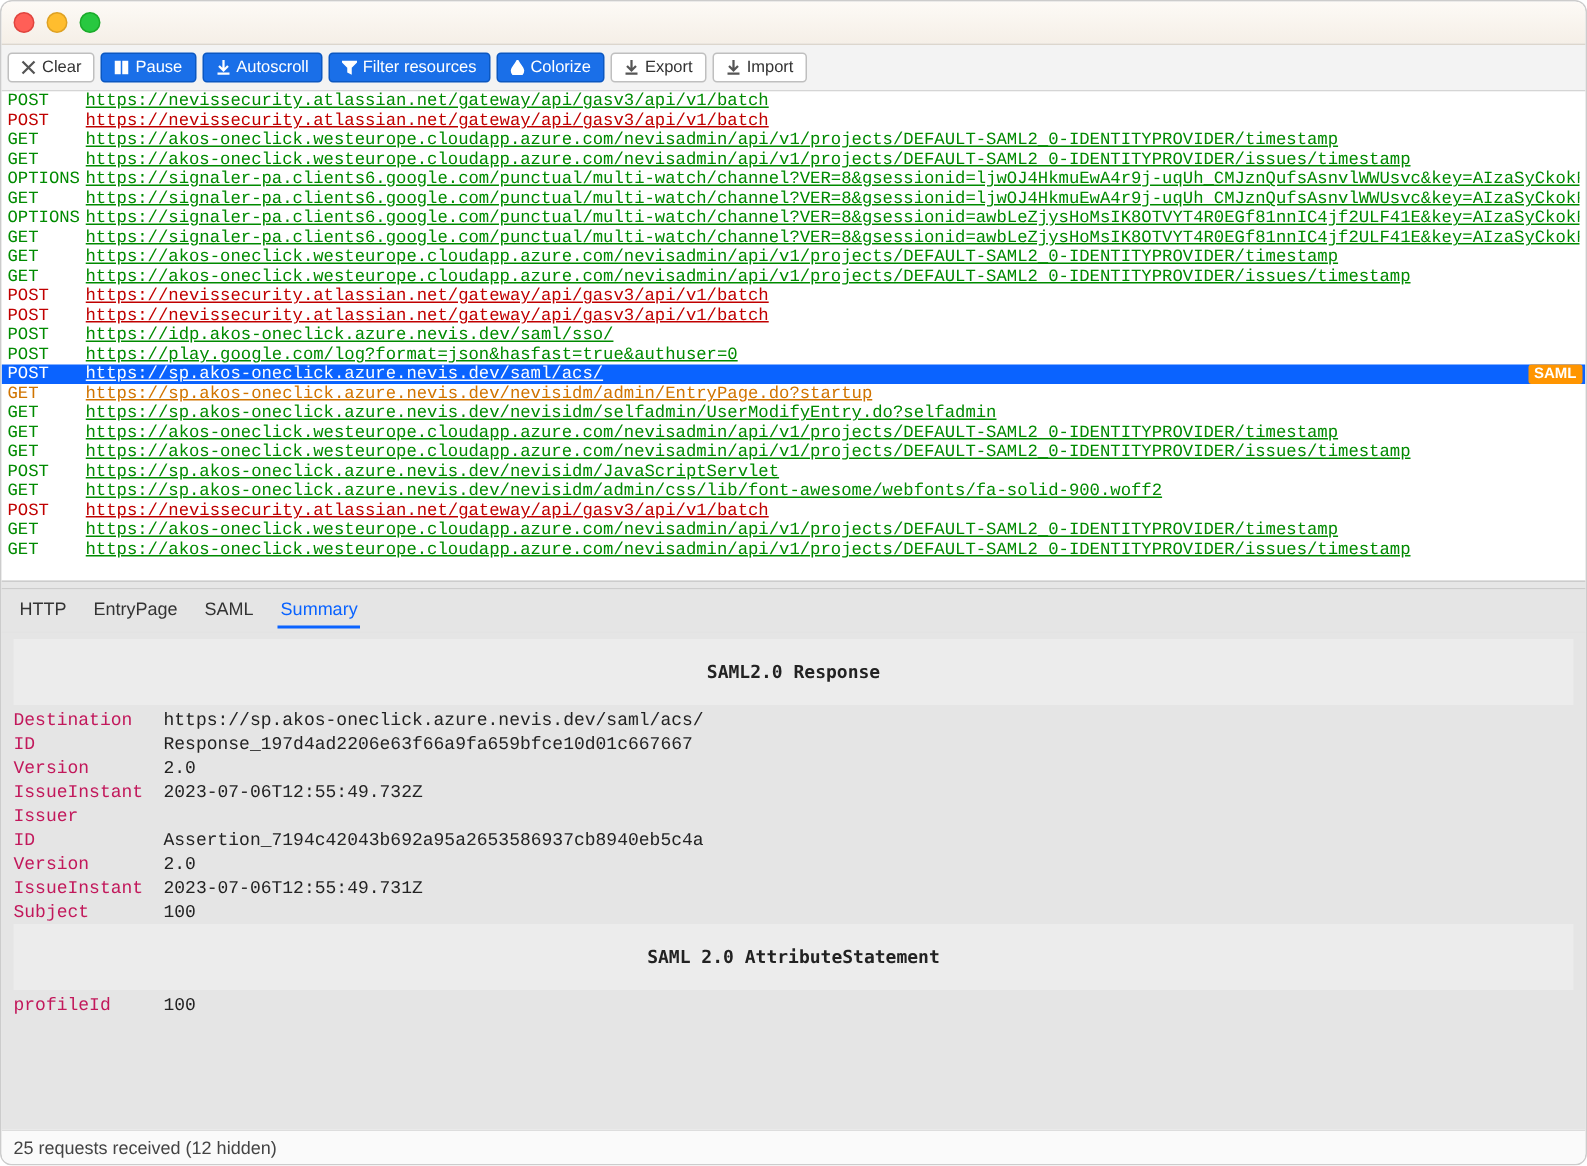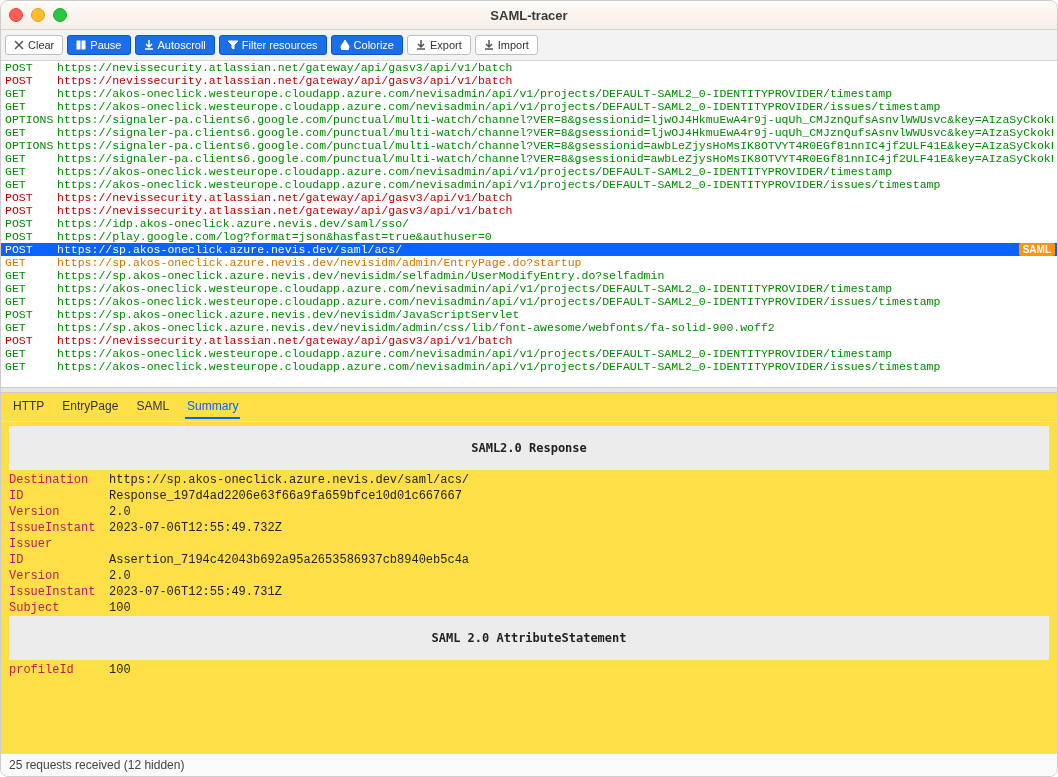--- a/index.html
+++ b/index.html
@@ -102,20 +102,21 @@
     position:relative;
   }
   .row .method {
     width:52px;
     flex:none;
   }
   .row .url {
     flex:1 1 auto;
     overflow:hidden;
     text-overflow:clip;
+    text-decoration:underline;
   }
   .row.green { color:#008a00; }
   .row.red   { color:#c00000; }
   .row.orange{ color:#d07400; }
   .row.selected {
     background:#0a63ff;
     color:#ffffff !important;
   }
   .row .badge {
     position:absolute;
@@ -135,21 +136,21 @@
     background:#e6e6e6;
     border-top:1px solid #ccc;
     border-bottom:1px solid #ccc;
     cursor:row-resize;
   }
   .detail-pane {
     height:360px;
     flex:none;
     display:flex;
     flex-direction:column;
-    background:#fde047;
+    background:#e5e5e5;
   }
   .tabs {
     display:flex;
     gap:14px;
     padding:0 10px;
     border-bottom:1px solid #e3e3e3;
     font-size:12px;
     height:28px;
     align-items:center;
   }
@@ -207,21 +208,20 @@
 <body>
 
 <div class="window">
 
   <div class="titlebar">
     <div class="traffic">
       <div class="dot dot-red"></div>
       <div class="dot dot-yellow"></div>
       <div class="dot dot-green"></div>
     </div>
-    <div class="title">SAML-tracer</div>
   </div>
 
   <div class="toolbar">
     <button class="btn">
       <svg viewBox="0 0 10 10">
           <path d="M1 1 L9 9 M9 1 L1 9" stroke-width="1.5" fill="none"></path>
         </svg>
       <span>Clear</span>
     </button>
     <button class="btn blue">

